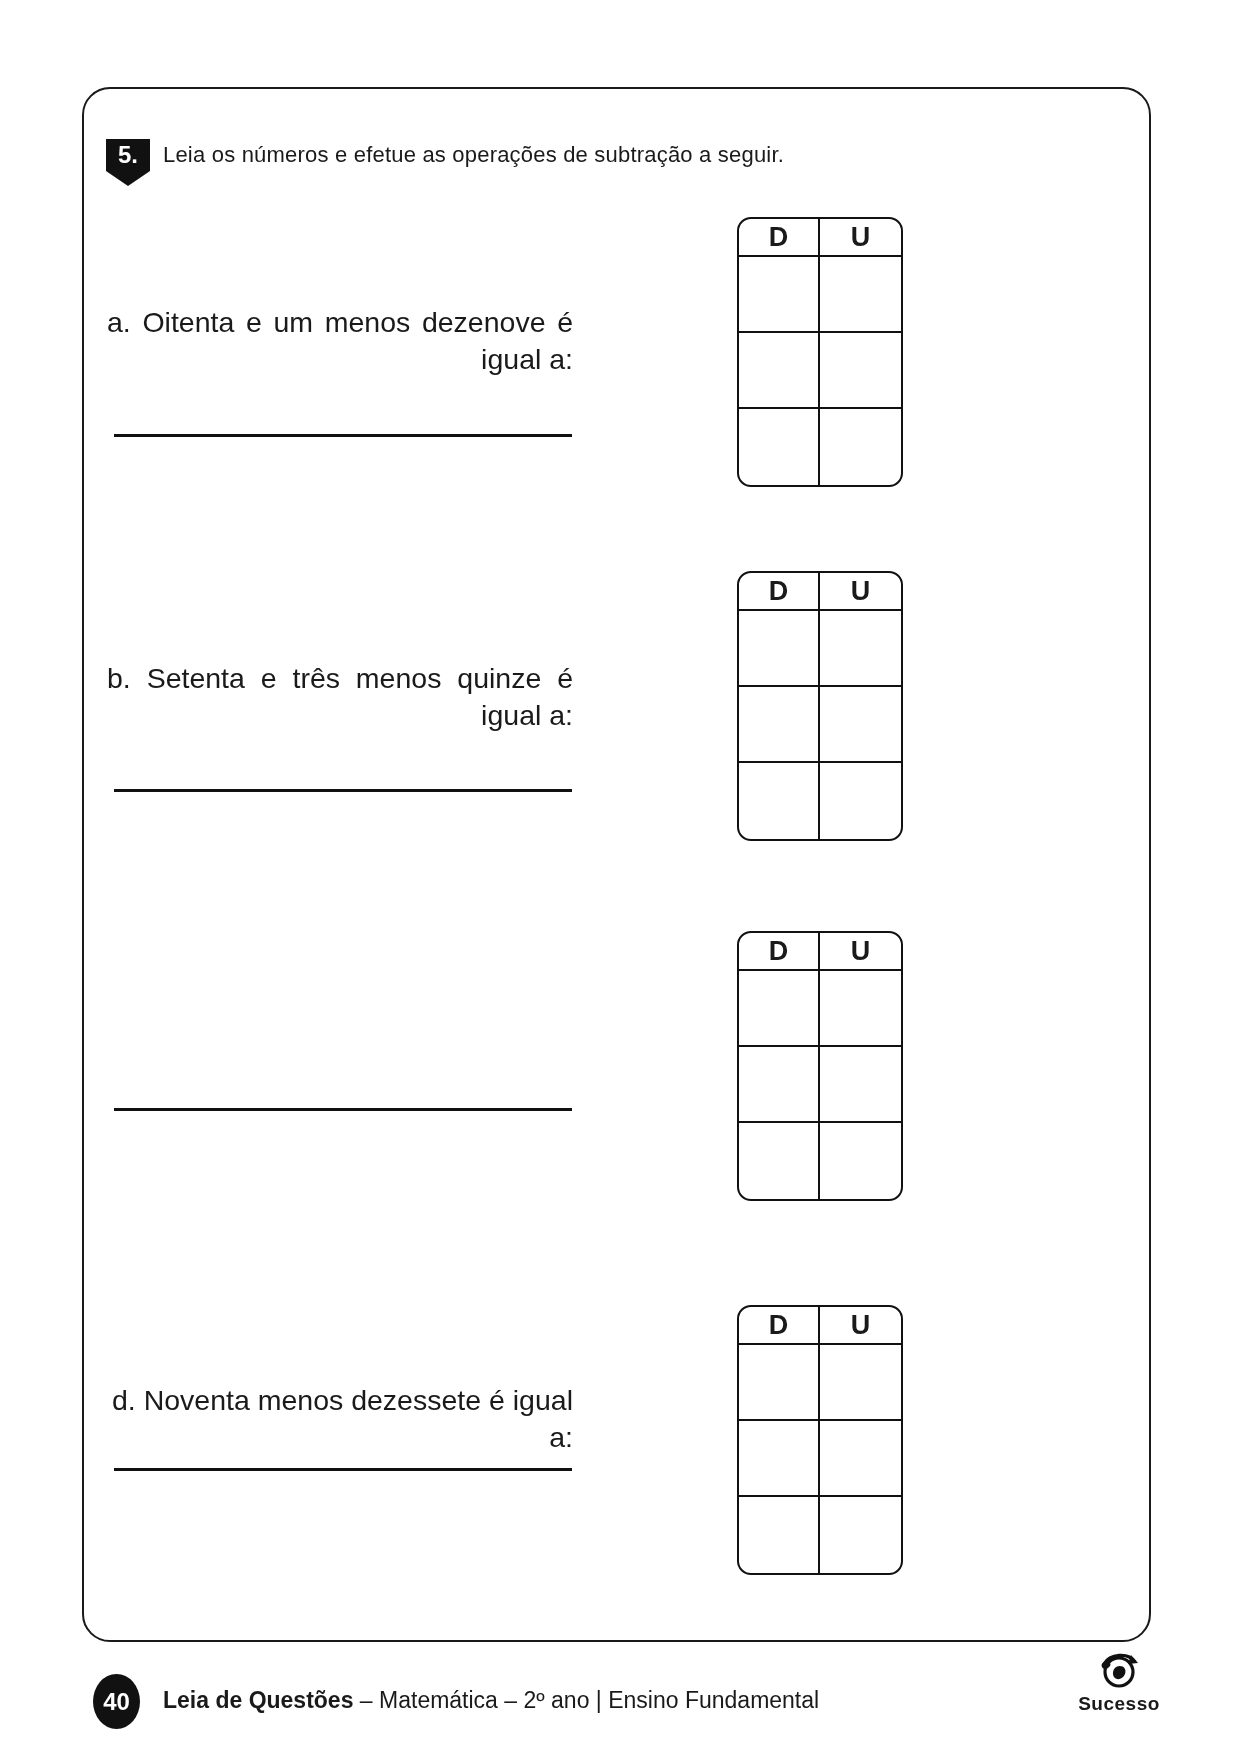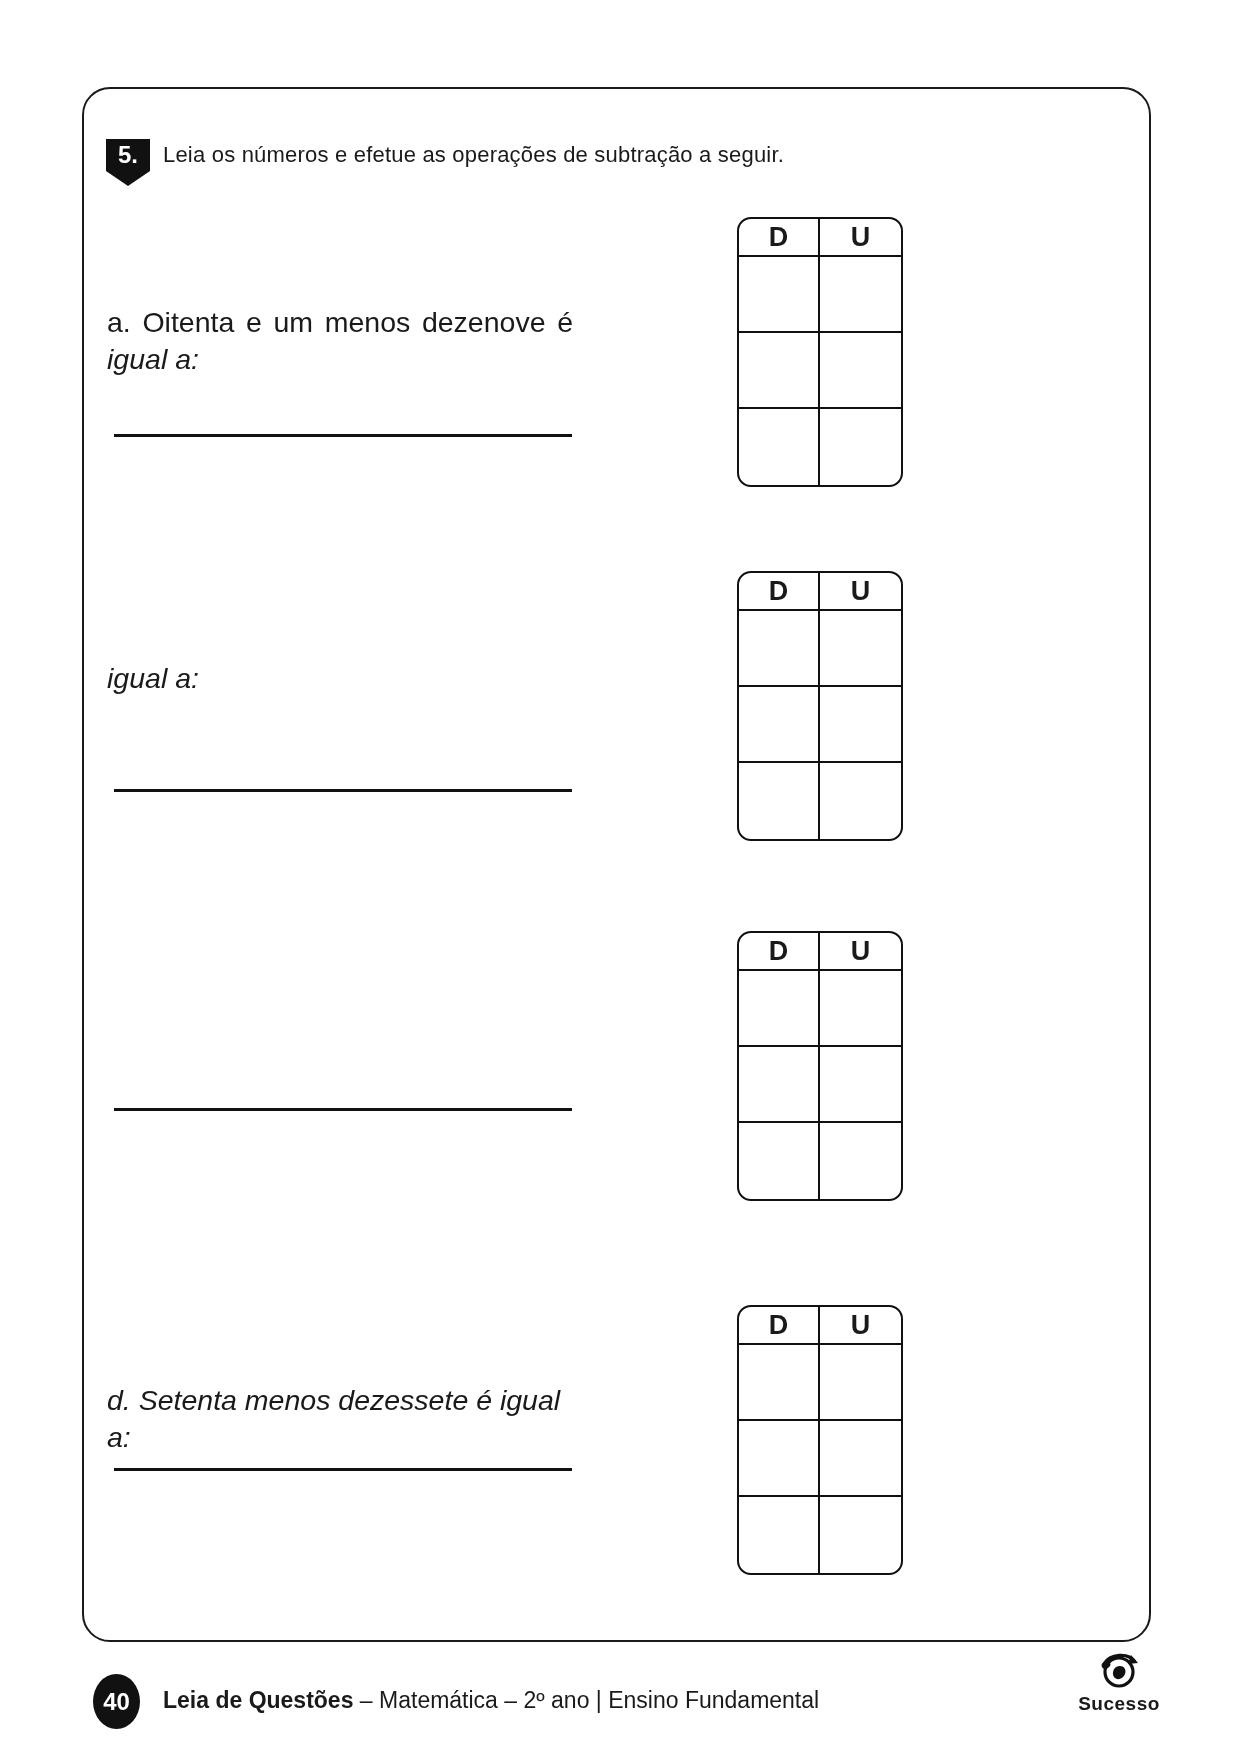--- a/index.html
+++ b/index.html
@@ -19,21 +19,21 @@
     font-size:24px; font-weight:bold; text-align:center; line-height:32px;
   }
   .q-title {
     position:absolute; left:163px; top:142px; width:940px;
     font-size:22px; letter-spacing:0.2px; white-space:nowrap;
   }
   .item-text {
     position:absolute; left:107px; width:466px; font-size:28.5px; line-height:37px;margin-top:20px;
   }
   .item-text .l1 { text-align:justify; text-align-last:justify; }
-  .item-text .l2 { text-align:left;font-style:italic; }
+  .item-text .l2 { text-align:right; }
   .answer-line {
     position:absolute; left:114px; width:458px; height:3px; background:#111;
   }
   .du-table {
     position:absolute; left:737px; width:166px; height:270px;
     border:2.5px solid #111; border-radius:14px; background:#fff;
     display:grid; grid-template-columns:1fr 1fr; grid-template-rows:38px 1fr 1fr 1fr;
     overflow:hidden;
   }
   .du-table > div { border-right:2.5px solid #111; border-bottom:2.5px solid #111; }
@@ -77,20 +77,21 @@
     <div class="du-head">U</div>
     <div></div>
       <div></div>
     <div></div>
       <div></div>
     <div></div>
       <div></div>
   </div>
 
   <div class="item-text" style="top:640px;">
+    <div class="l1">b. Setenta e três menos quinze é</div>
     <div class="l2">igual a:</div>
   </div>
   <div class="answer-line" style="top:789px;"></div>
   <div class="du-table" style="top:571px;">
     <div class="du-head">D</div>
     <div class="du-head">U</div>
     <div></div>
       <div></div>
     <div></div>
       <div></div>
@@ -104,21 +105,21 @@
     <div class="du-head">U</div>
     <div></div>
       <div></div>
     <div></div>
       <div></div>
     <div></div>
       <div></div>
   </div>
 
   <div class="item-text" style="top:1362px;">
-    <div class="l2">d. Setenta menos dezessete é igual a:</div>
+    <div class="l2">d. Noventa menos dezessete é igual a:</div>
   </div>
   <div class="answer-line" style="top:1468px;"></div>
   <div class="du-table" style="top:1305px;">
     <div class="du-head">D</div>
     <div class="du-head">U</div>
     <div></div>
       <div></div>
     <div></div>
       <div></div>
     <div></div>

